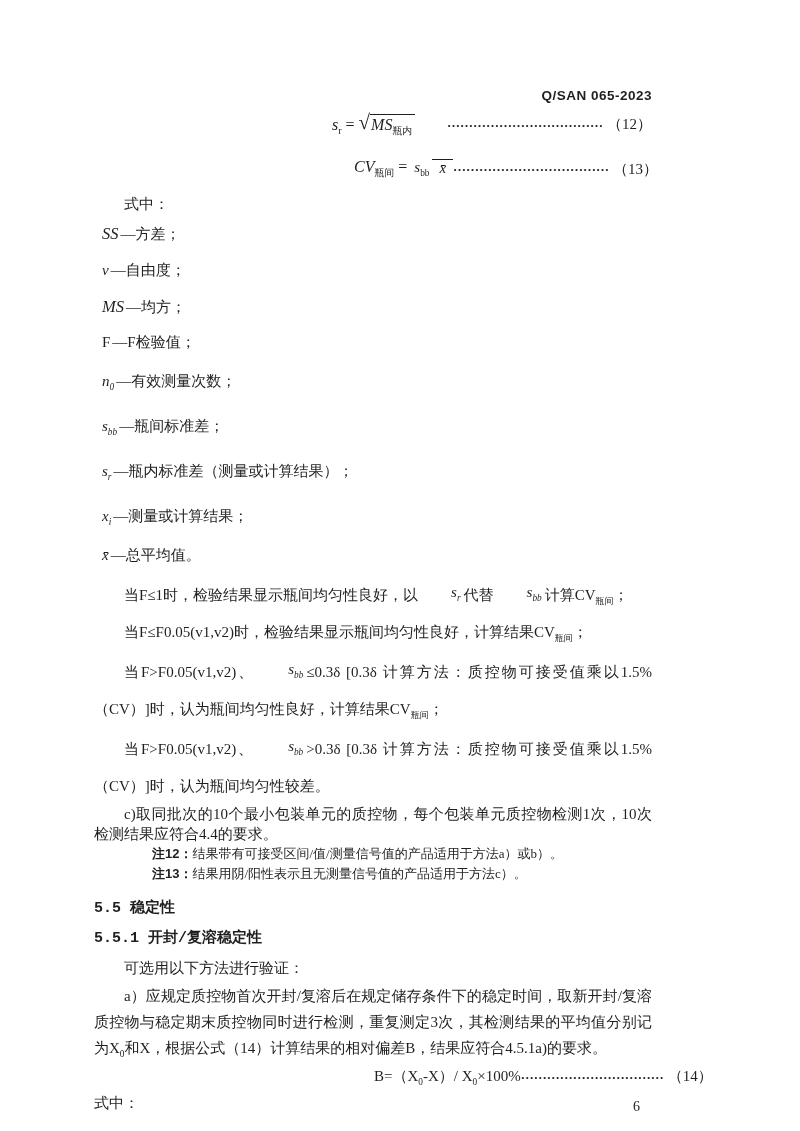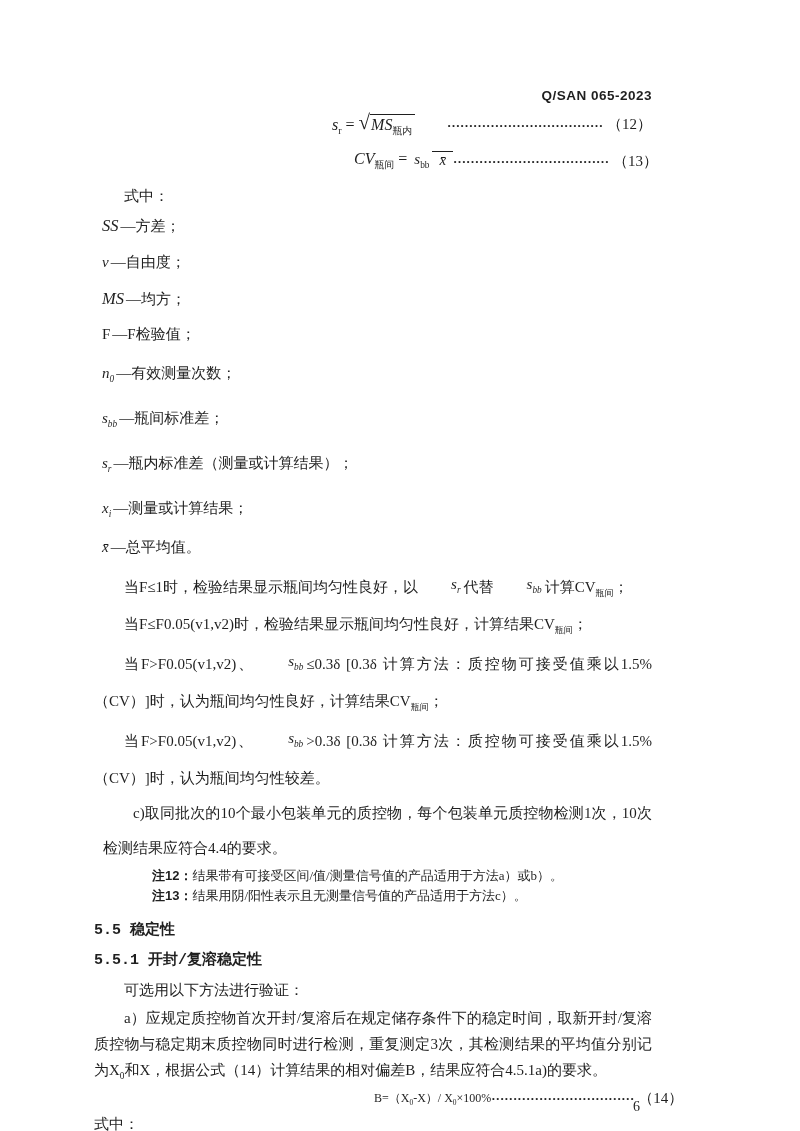--- a/index.html
+++ b/index.html
@@ -20,24 +20,24 @@
     font-weight:600;
     font-size:13.5px;
     letter-spacing:0.5px;
   }
 
   
   .f-row { display:flex; align-items:center; }
   .f-row .formula { white-space:nowrap; font-size:16px; }
   .f12 { margin-top:8px;gap:12px; }
   .f12 .formula { margin-left:238px; }
-  .f13 { margin-top:12px; }
+  .f13 { margin-top:20px; }
   .f13 .formula { margin-left:260px; }
   .f14 { font-size:15px; margin-top:0; }
-  .f14 .formula { margin-left:280px; font-size:12px; }
+  .f14 .formula { margin-left:280px; font-size:15px; }
   .leader-group { margin-left:auto; white-space:nowrap; display:flex; align-items:center; }
   .leader { font-weight:700; font-size:13px; position:relative; top:-2px; }
   .fnum { font-size:15px; margin-left:4px; }
 
   .mvar { font-style:italic; }
   sub { font-size:0.62em; }
   .sqrt { font-size:21px; font-weight:400; position:relative; top:-1px; }
   .radicand { border-top:1.3px solid #1f1f1f; padding:1px 3px 0 1px; }
   .frac { display:inline-flex; align-items:center; vertical-align:middle; line-height:1.15; font-size:15px; }
   .frac .fr-num { padding:0 3px; }
@@ -50,21 +50,21 @@
   .def-row.gap-lg { margin-top:18px; }
   .def-row.gap-md { margin-top:12px; }
   .def-sym { font-style:italic; margin-right:2px; }
   .def-sym.upright { font-style:normal; }
   .def-sym.lg { font-size:16.5px;margin-top:44px; }
 
   .para { font-size:15px; text-align:justify; text-indent:2em; }
   .para-f { line-height:31px; }
   .pf1 { margin-top:8px; }
   .pf3, .pf4 { margin-top:3px; }
-  .para-c { line-height:35px; margin-top:2px;margin-left:9px; }
+  .para-c { line-height:20px; margin-top:2px; }
 
   .im { font-style:italic; display:inline-block; transform:translateY(-3px); margin:0 3px; }
   .cv-sub { font-size:9px; }
 
   .note { font-size:13px; line-height:20px; text-indent:2em; text-align:justify; }
   .note-label { font-weight:700; font-family:"Liberation Sans","DejaVu Sans",sans-serif;margin-left:32px; }
 
   .heading {
     font-family:Liberation Mono, monospace;
     font-weight:700; font-size:15px; line-height:18px;

